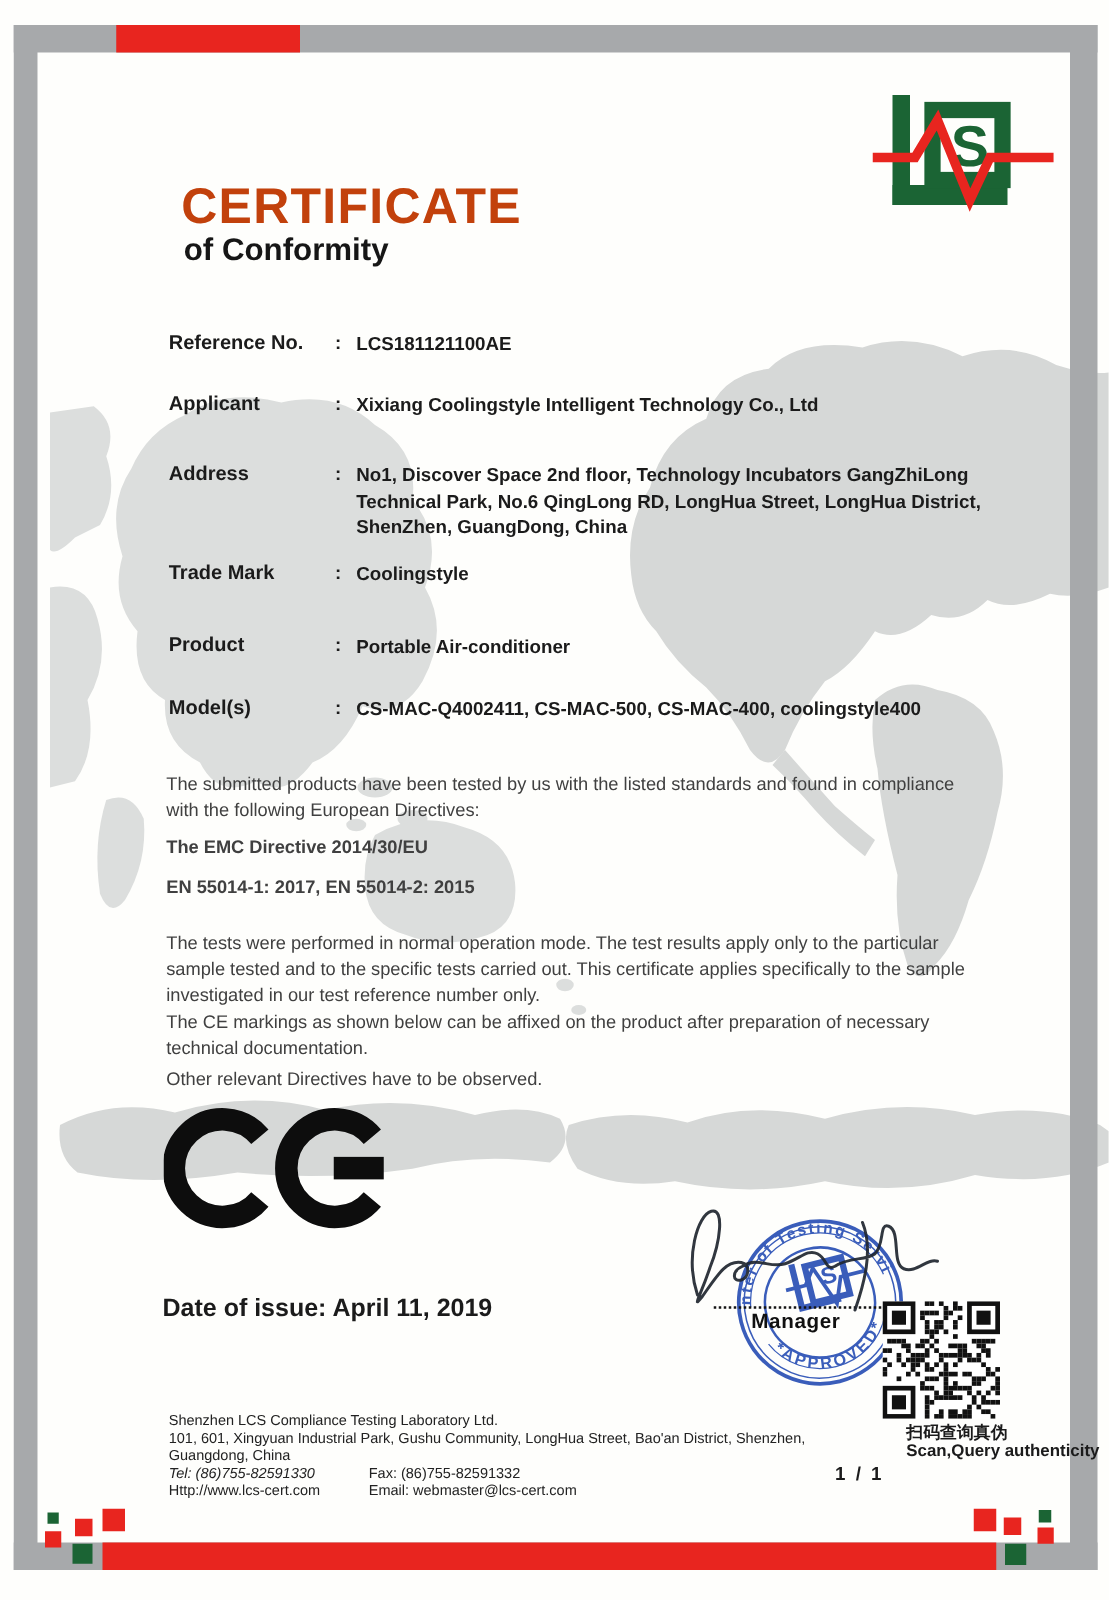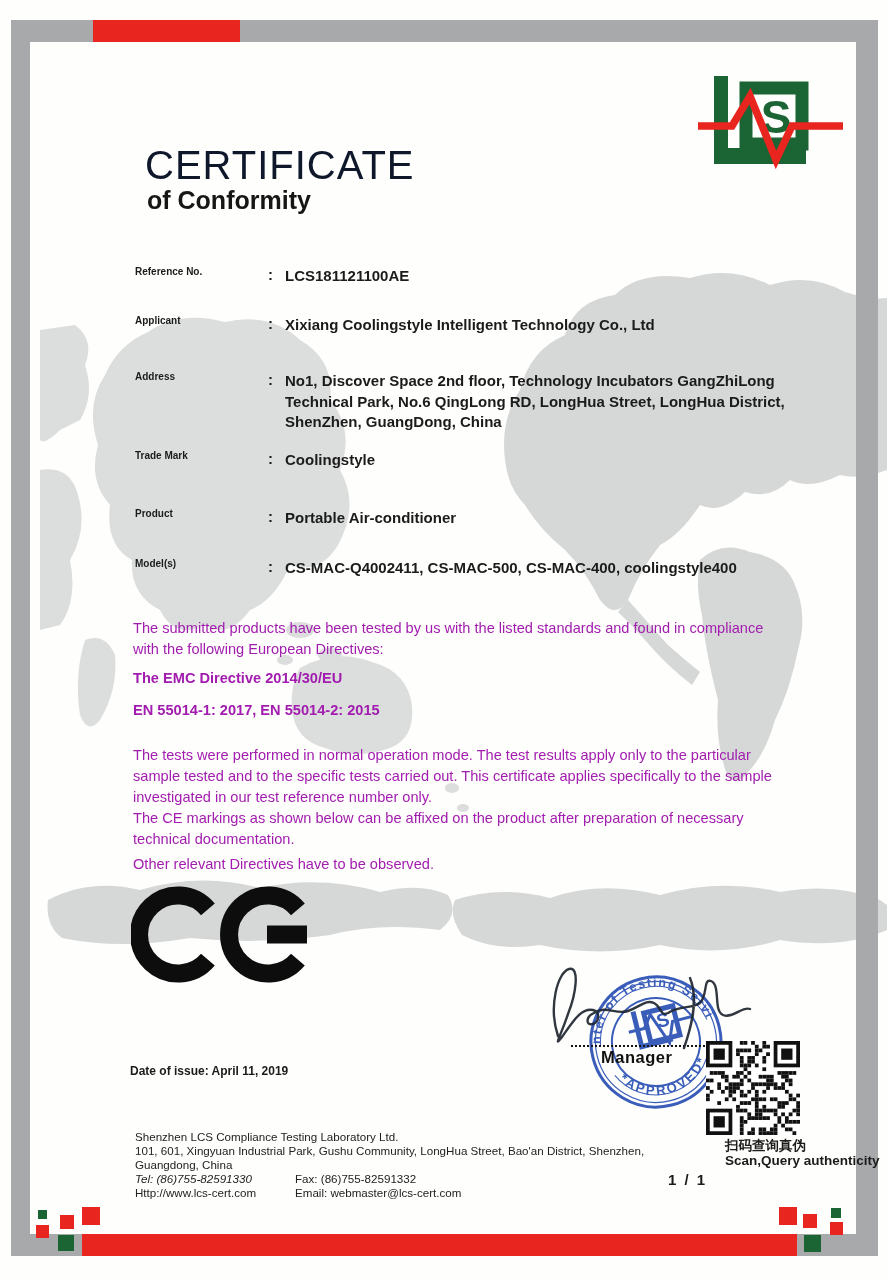--- a/index.html
+++ b/index.html
@@ -11,28 +11,28 @@
   
   .band{position:absolute;background:#a7a9ab;z-index:3;}
   .band.red{background:#e8251f;}
   .sq{position:absolute;z-index:4;}
   .sq.red{background:#e8251f;}
   .sq.green{background:#1b6434;}
   
   #map{position:absolute;left:0;top:0;z-index:0;pointer-events:none;}
   
   .content{position:absolute;z-index:2;}
-  .title{left:145px;top:143px;font-size:40px;font-weight:normal;letter-spacing:1px;color:#0f172a;}
+  .title{left:145px;top:143px;font-size:40px;font-weight:bold;letter-spacing:1px;color:#c2410c;}
   .subtitle{left:147px;top:186px;font-size:25px;font-weight:bold;color:#161616;}
-  .row .lbl{position:absolute;left:0;font-size:10px;font-weight:bold;white-space:nowrap;}
+  .row .lbl{position:absolute;left:0;font-size:16px;font-weight:bold;white-space:nowrap;}
   .row .col{position:absolute;left:133px;font-size:15px;font-weight:bold;}
   .row .val{position:absolute;left:150px;width:505px;font-size:15px;font-weight:bold;line-height:20.5px;white-space:pre-line;}
-  .para{left:133px;width:655px;font-size:14.6px;line-height:21px;white-space:pre-line;color:#a21caf;}
+  .para{left:133px;width:655px;font-size:14.6px;line-height:21px;white-space:pre-line;color:#404040;}
   .para.bold{font-weight:bold;}
-  .dateline{left:130px;top:1064px;font-size:12px;font-weight:bold;}
+  .dateline{left:130px;top:1036px;font-size:20px;font-weight:bold;}
   
   #stamp-svg{position:absolute;left:584px;top:970px;z-index:2;}
   #dotline{position:absolute;left:571px;top:1045px;width:174px;border-top:2.6px dotted #141414;z-index:3;}
   #manager{position:absolute;left:601px;top:1048px;font-size:16.5px;font-weight:600;color:#101010;letter-spacing:.5px;z-index:3;}
   #signature{position:absolute;left:540px;top:958px;z-index:4;}
   
   #qr{position:absolute;left:706px;top:1041px;z-index:5;}
   .qr-cap{position:absolute;left:678px;width:160px;text-align:left;font-weight:bold;z-index:5;margin-left:47px;}
   .qr-cap.cn{top:1137px;font-size:13.5px;}
   .qr-cap.en{top:1153px;font-size:13.5px;}

